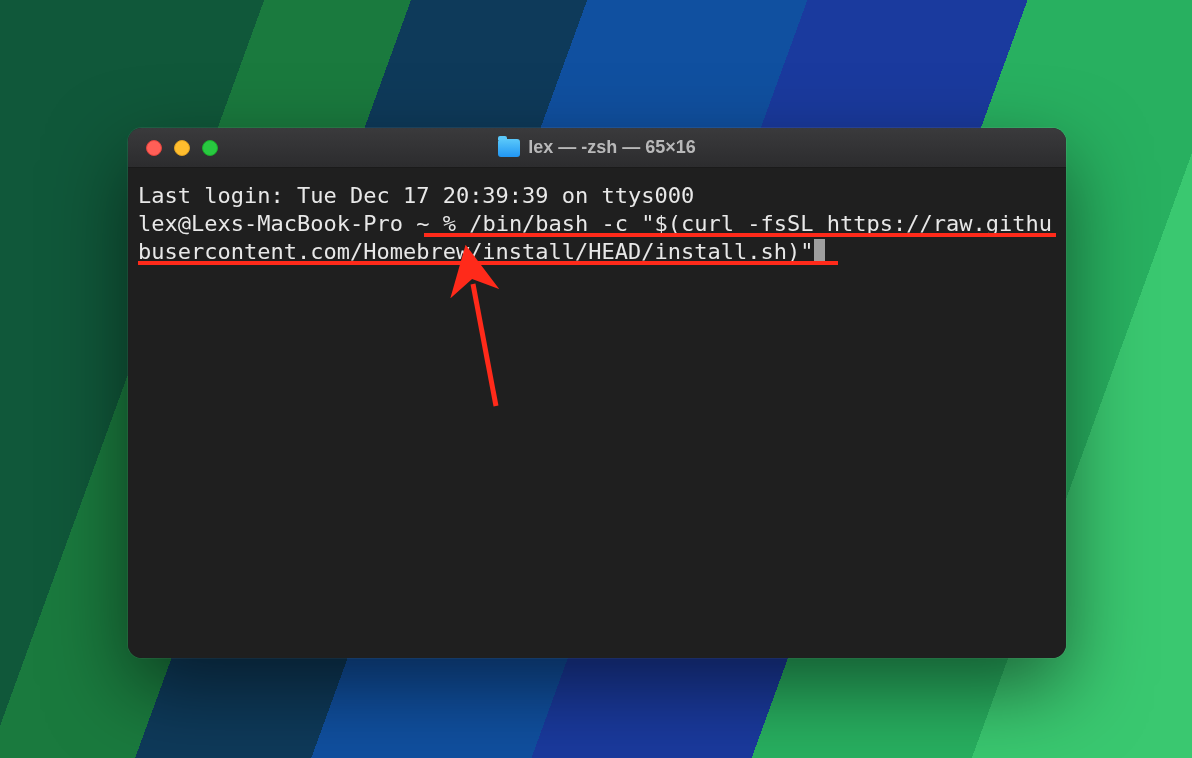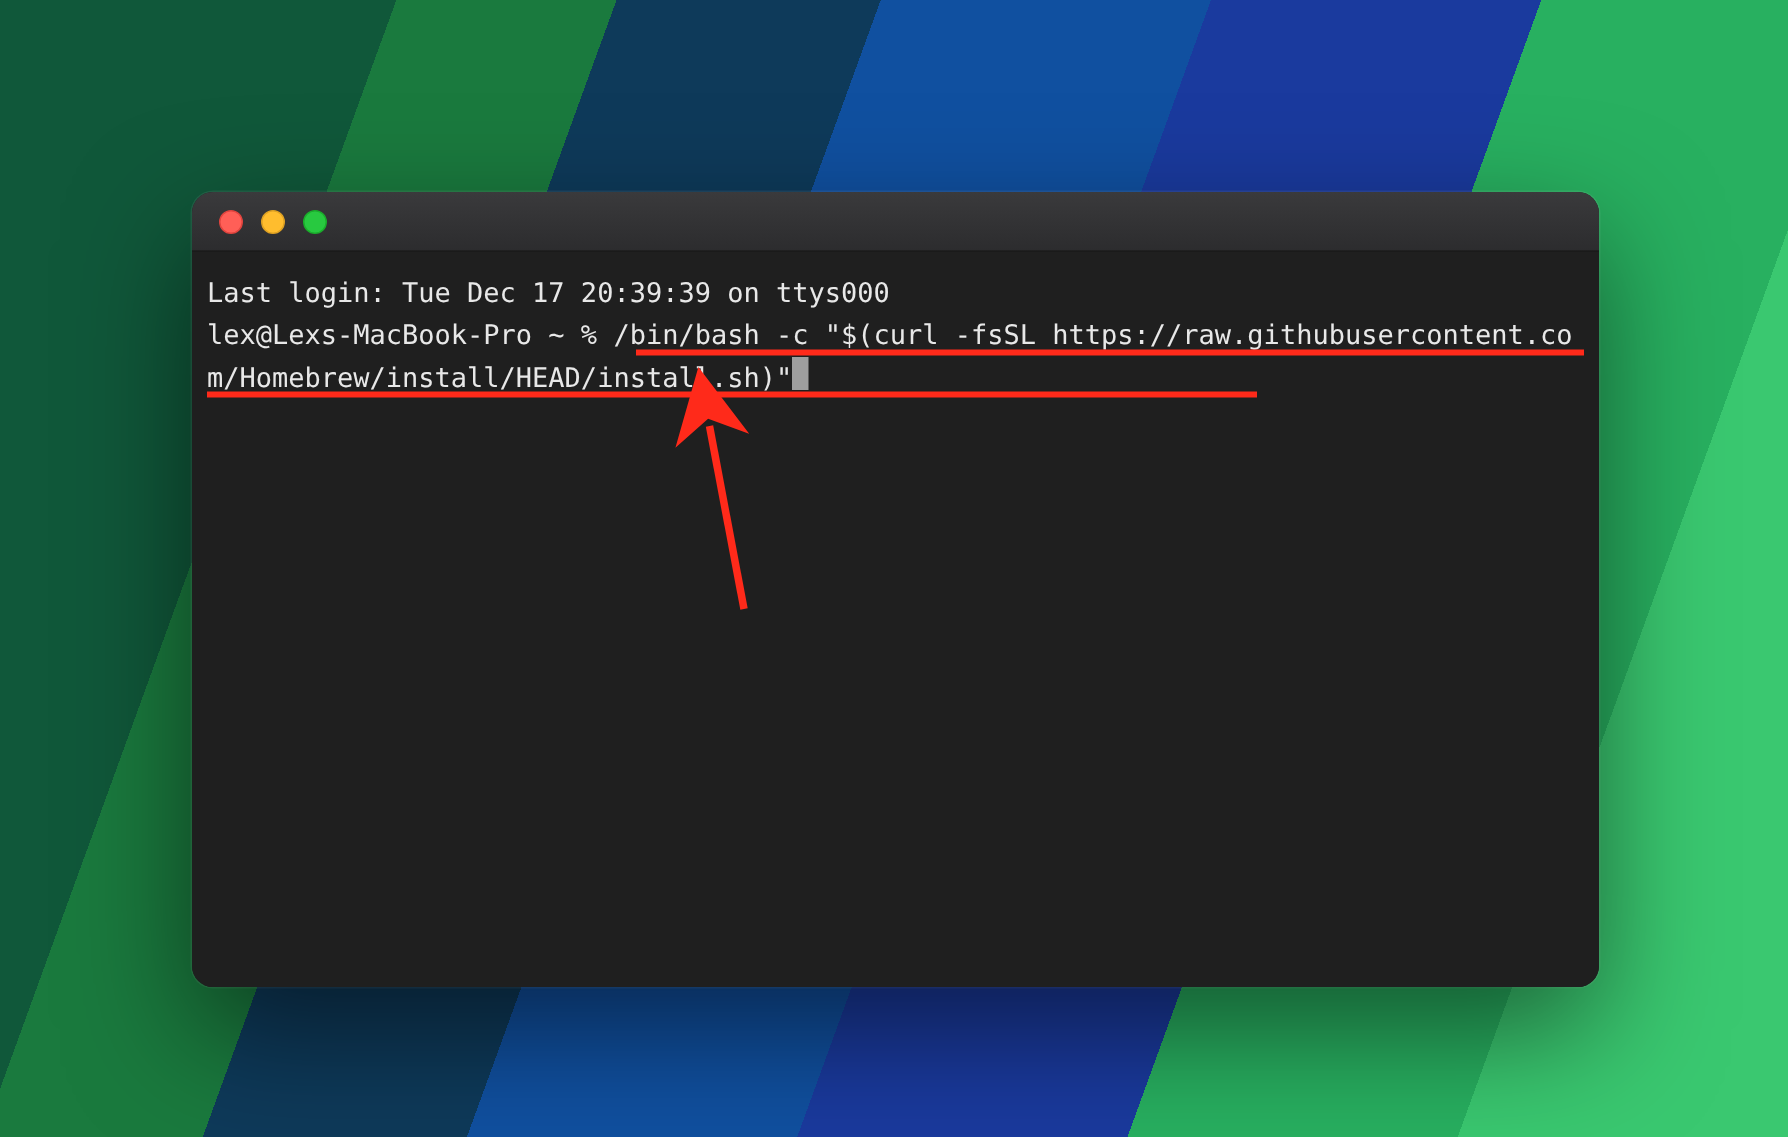--- a/index.html
+++ b/index.html
@@ -80,21 +80,21 @@
       width: 9px;
       height: 4px;
       background: #5ac8fa;
       border-radius: 2px 2px 0 0;
     }
     .terminal-body {
       flex: 1;
       background: #1f1f1f;
       padding: 14px 10px;
       font-family: "SF Mono", Menlo, Monaco, monospace;
-      font-size: 18px;
+      font-size: 22px;
       line-height: 28px;
       color: #e8e8e8;
       white-space: pre-wrap;
       word-break: break-all;
       position: relative;
     }
     .cursor {
       display: inline-block;
       width: 11px;
       height: 22px;
@@ -114,20 +114,24 @@
 </head>
 <body>
 
 <div class="terminal-window">
   <div class="titlebar">
     <div class="traffic-lights">
       <div class="light close"></div>
       <div class="light min"></div>
       <div class="light max"></div>
     </div>
+    <div class="title-content">
+      <span class="folder-icon"></span>
+      <span>lex — -zsh — 65×16</span>
+    </div>
   </div>
   <div class="terminal-body"><span>Last login: Tue Dec 17 20:39:39 on ttys000</span>
 <span>lex@Lexs-MacBook-Pro ~ % </span><span>/bin/bash -c "$(curl -fsSL https://raw.githubusercontent.com/Homebrew/install/HEAD/install.sh)"</span><span class="cursor"></span></div>
 </div>
 
 <svg class="annotation-svg">
   <defs>
     <marker id="arrowhead" markerWidth="10" markerHeight="10" refX="2" refY="5" orient="auto">
       <path d="M0,0 L10,5 L0,10 L3,5 Z" fill="#ff2a1a"></path>
     </marker>

